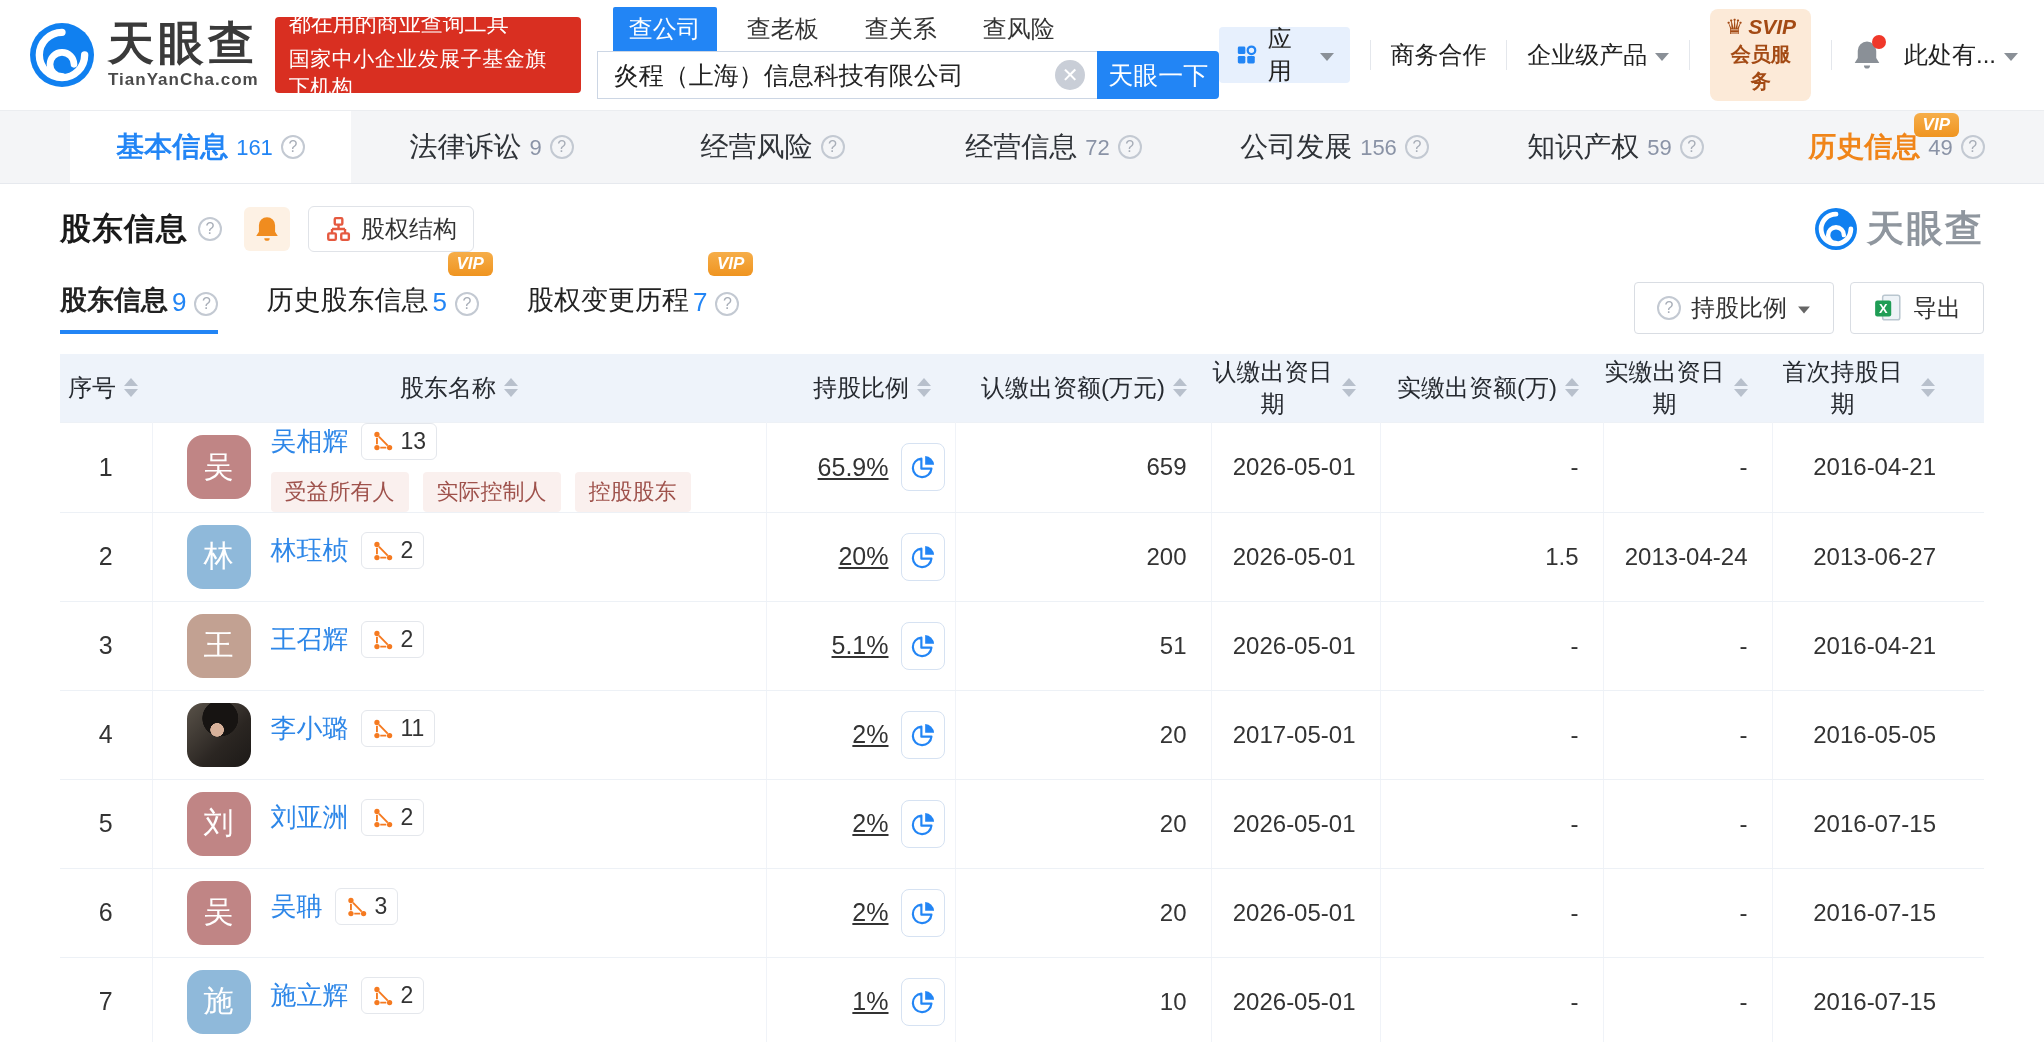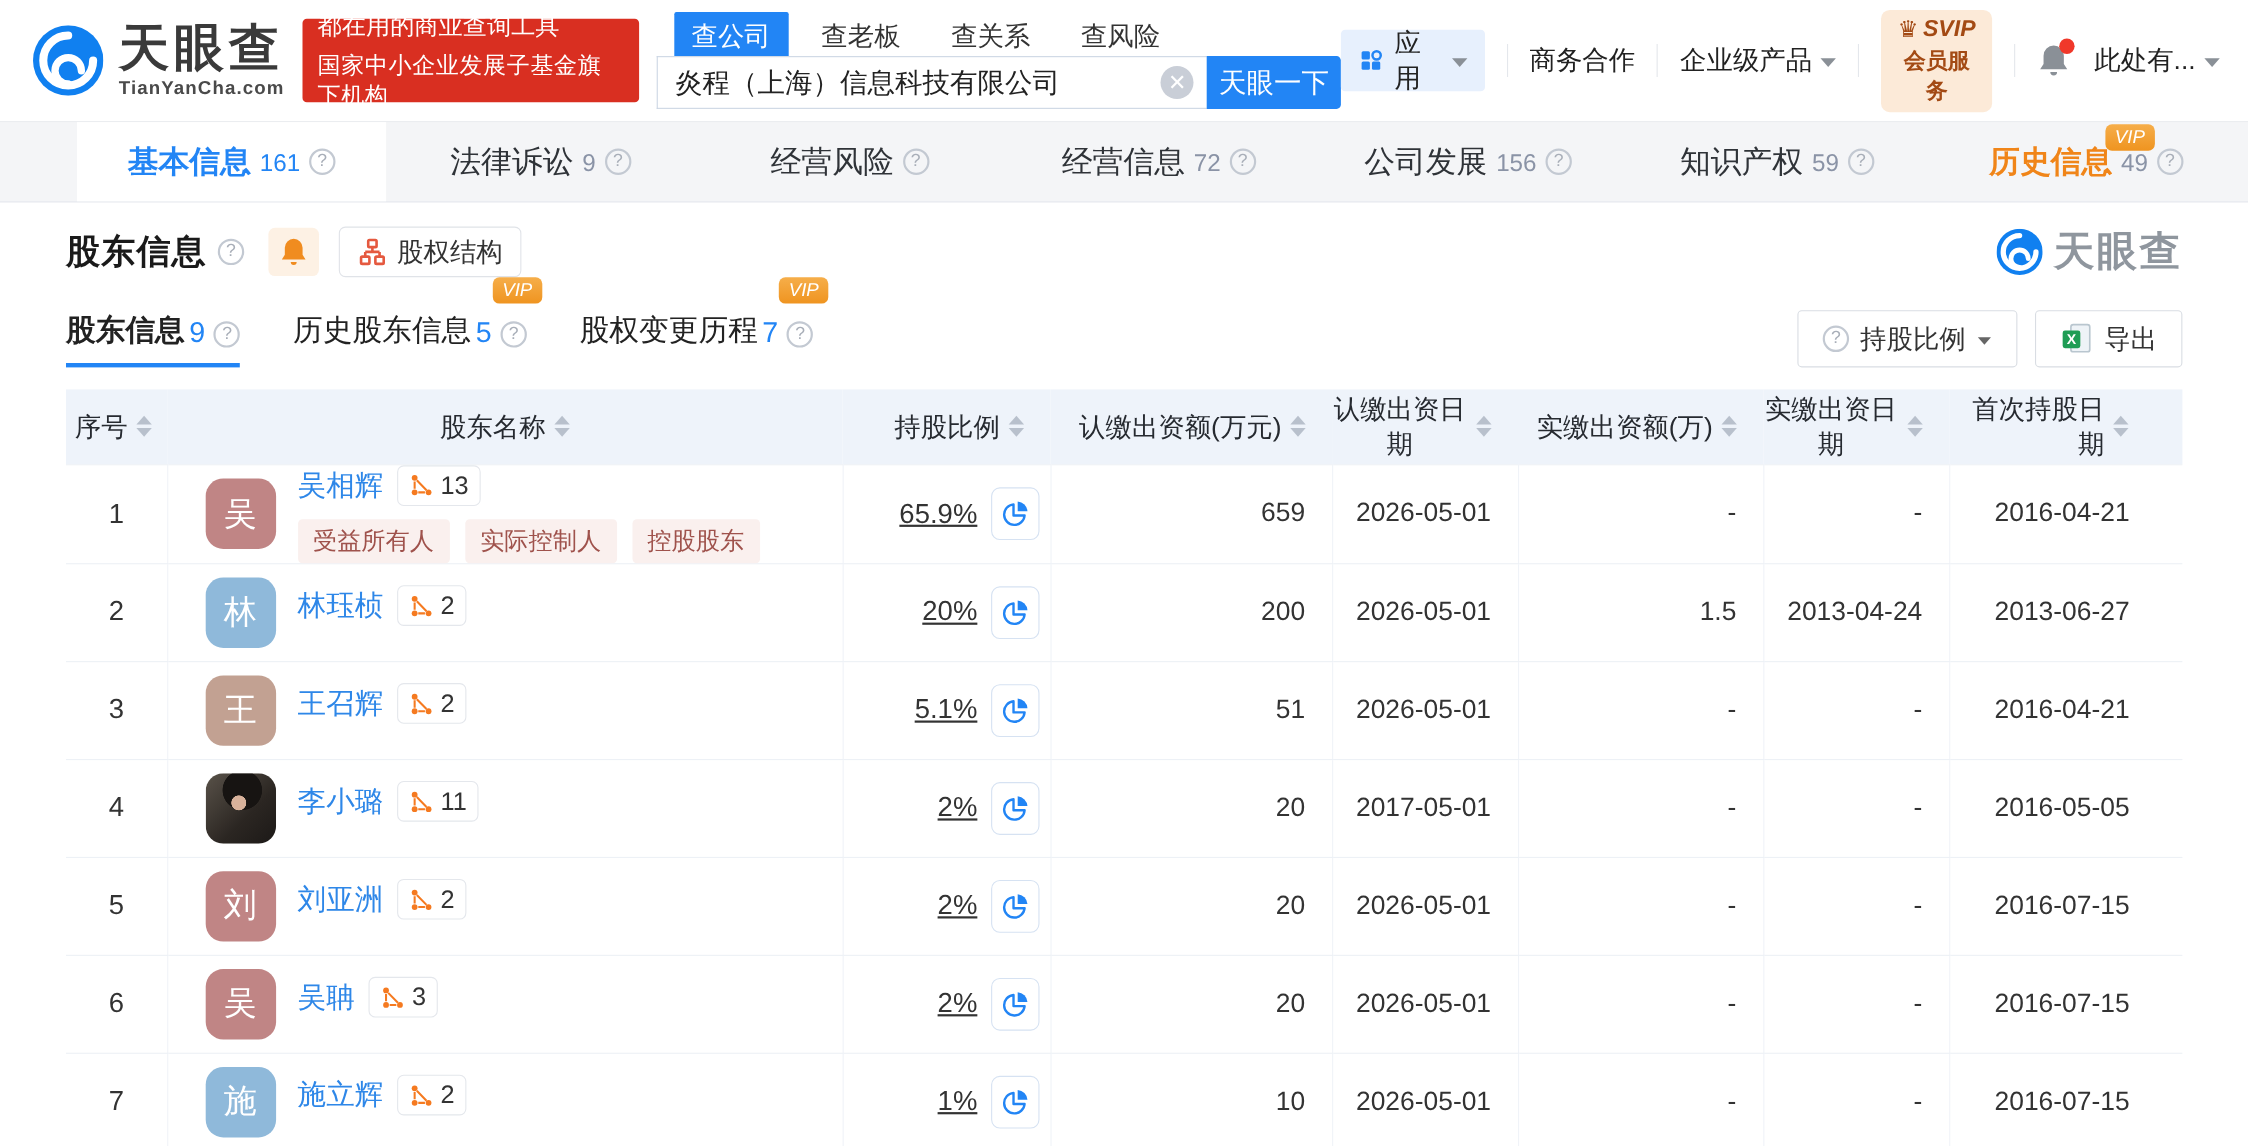--- a/index.html
+++ b/index.html
@@ -11,21 +11,21 @@
   .logo { display:flex; align-items:center; gap:14px; }
   .logo-swirl { width:64px; height:64px; flex:0 0 auto; }
   .logo-txt .cn { font-size:46px; font-weight:bold; color:#3a3a3a; letter-spacing:4px; line-height:1; }
   .logo-txt .en { font-size:17px; font-weight:bold; color:#4a4a4a; margin-top:4px; letter-spacing:1px; }
   .ad-banner { margin-left:16px; width:312px; height:76px; background:#d92f21; border-radius:4px;
     color:#fff; display:flex; flex-direction:column; justify-content:center; padding:0 14px; }
   .ad-banner .l1 { font-size:22px; display:flex; justify-content:space-between; }
   .ad-banner .l2 { font-size:21px; margin-top:6px; letter-spacing:0.5px; }
 
   .search-mod { margin-left:16px; width:636px; }
-  .stabs { display:flex; height:40px;padding-left:16px; }
+  .stabs { display:flex; align-items:flex-end; height:40px;padding-left:16px; }
   .stab { border:none; background:transparent; font-size:24px; color:#333; padding:6px 16px; cursor:pointer;
     font-family:inherit; }
   .stab.active { background:#2285f5; color:#fff; border-radius:2px 2px 0 0; }
   .stab + .stab { margin-left:14px; }
   .search-row { display:flex; height:48px; }
   .search-box { flex:1; display:flex; align-items:center; border:1px solid #ccd6e4; border-right:none;
     background:#fff; padding:0 12px 0 16px; }
   .search-box input { flex:1; border:none; outline:none; font-size:25px; color:#222; font-family:inherit; background:transparent; }
   .clear-ico { width:30px; height:30px; border-radius:50%; background:#c9ced7; color:#fff; font-size:20px;
     display:flex; align-items:center; justify-content:center; cursor:pointer; flex:0 0 auto; }
@@ -50,21 +50,21 @@
   .tabbar { height:74px; background:#f4f5f7; border-top:1px solid #ebedf0; border-bottom:1px solid #e6e9ee;
     display:flex; padding-left:70px; }
   .mtab { width:281px; display:flex; align-items:center; justify-content:center; gap:8px; cursor:pointer;
     position:relative; }
   .mtab .lbl { font-size:28px; color:#2f3338; }
   .mtab .cnt { font-size:22px; color:#8a93a6; margin-top:2px; }
   .mtab.active { background:#fff; }
   .mtab.active .lbl { color:#2285f5; font-weight:bold; }
   .mtab.active .cnt { color:#2285f5; }
   .mtab.vip-tab .lbl { color:#f08519; font-weight:bold; }
-  .vip-badge { background:linear-gradient(#f6ae4a,#ef9420); color:#fff; font-size:17px; font-weight:normal;
+  .vip-badge { background:linear-gradient(#f6ae4a,#ef9420); color:#fff; font-size:17px; font-weight:bold;
     font-style:italic; border-radius:6px; padding:2px 9px; line-height:1.2; }
   .mtab .vip-badge { position:absolute; top:2px; right:78px; }
   .help-ico { width:24px; height:24px; border-radius:50%; border:2px solid #c3c9d2; color:#a8aeb8;
     font-size:16px; display:inline-flex; align-items:center; justify-content:center; flex:0 0 auto; }
 
   
   .content { padding:20px 60px 0 60px; }
   .sec-head { display:flex; align-items:center; height:50px; }
   .sec-title { font-size:31px; font-weight:bold; color:#1a1a1a; letter-spacing:1px; }
   .sec-head .help-ico { margin-left:10px; }
@@ -89,21 +89,21 @@
     align-items:center; gap:10px; font-size:24px; color:#333; padding:0 22px; cursor:pointer; font-family:inherit; }
   .act-btn .caret { border-top-color:#666; transform:scale(0.85); }
 
   
   table.shareholders { width:100%; border-collapse:collapse; table-layout:fixed; margin-top:18px; }
   thead th { background:#eef3fa; height:68px; font-weight:500; font-size:24px; color:#262a30; }
   th .th-in { display:flex; align-items:center; gap:8px; }
   th.a-left .th-in { justify-content:flex-start; padding-left:8px; }
   th.a-center .th-in { justify-content:center; }
   th.a-right .th-in { justify-content:flex-end; padding-right:24px; }
-  th.c-last .th-in { padding-right:49px;text-align:right; }
+  th.c-last .th-in { padding-right:49px; }
   .sort { display:inline-flex; flex-direction:column; gap:3px; cursor:pointer; }
   .sort i { width:0; height:0; border-left:7px solid transparent; border-right:7px solid transparent; display:block; }
   .sort .up { border-bottom:8px solid #b8c0cc; }
   .sort .dn { border-top:8px solid #b8c0cc; }
   tbody td { border-bottom:1px solid #edf1f6; border-right:1px solid #f0f3f8; height:89px; font-size:24px; color:#333; }
   tbody tr td:last-child { border-right:none; }
   tbody tr:first-child td { border-top:1px solid #edf1f6; }
   td.c-idx { text-align:center; font-size:25px; }
   td.c-num { text-align:right; padding-right:24px; }
   td.c-last { padding-right:48px; }

